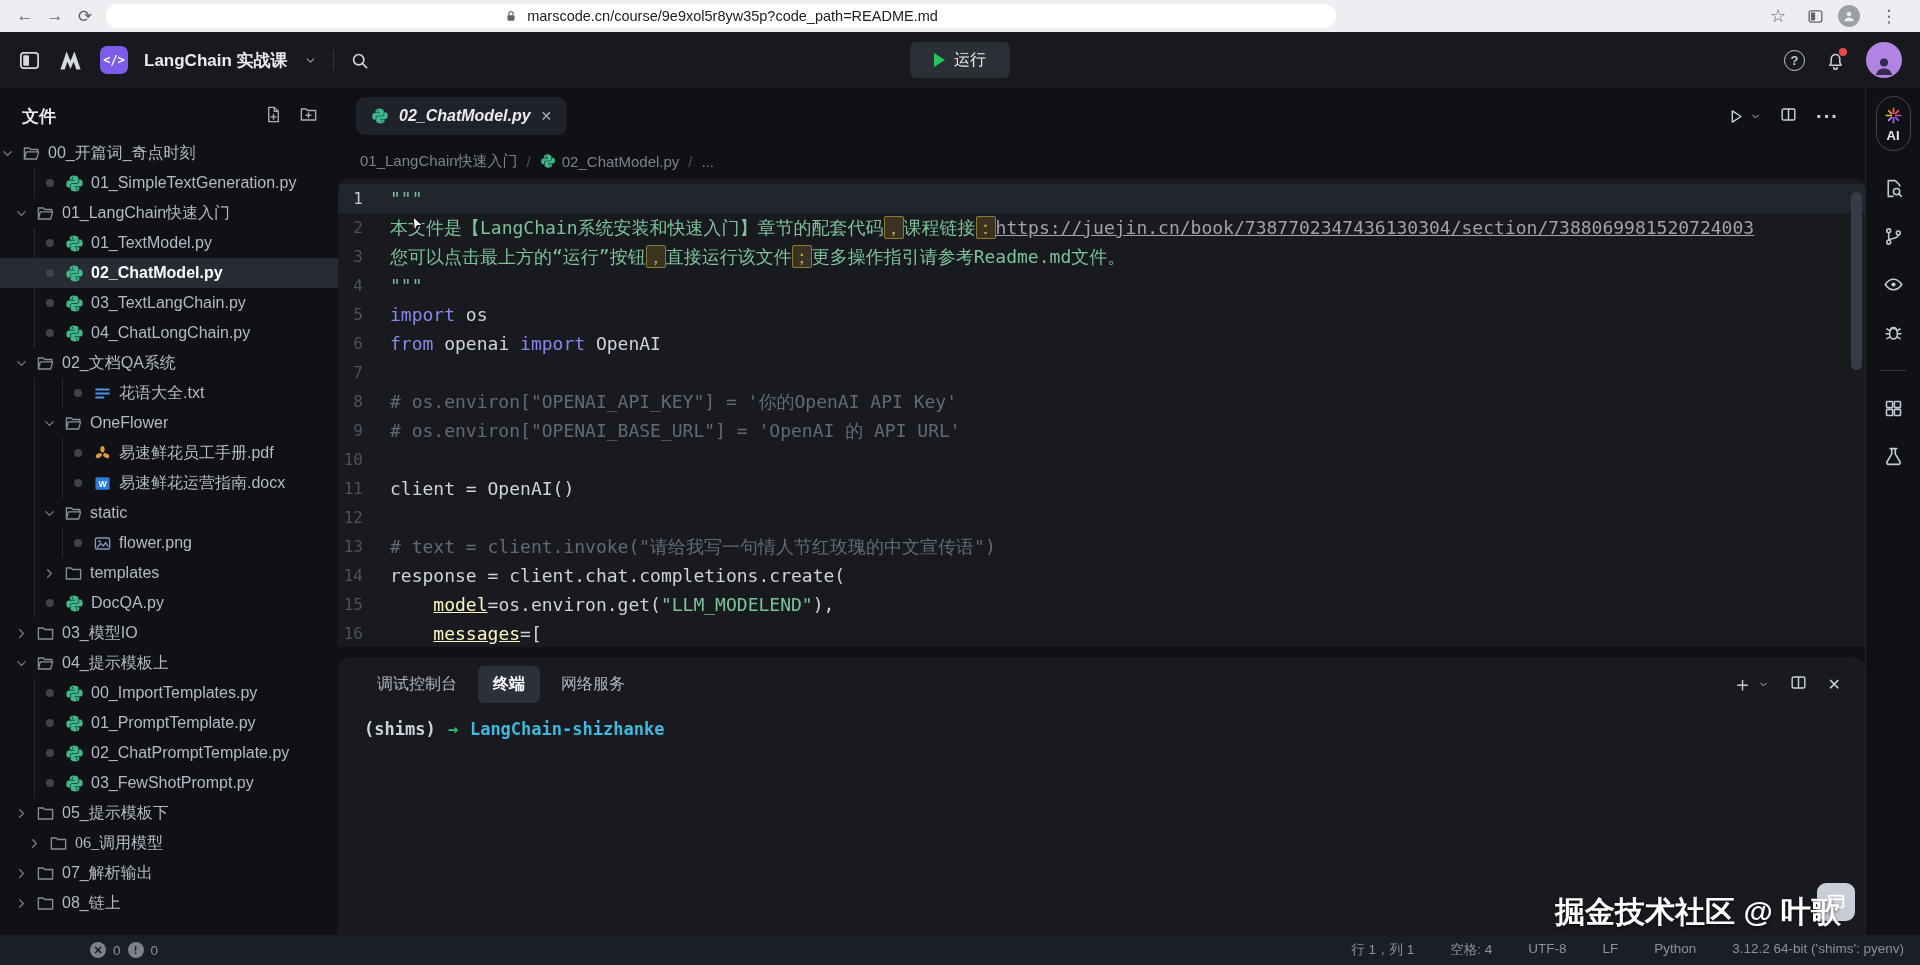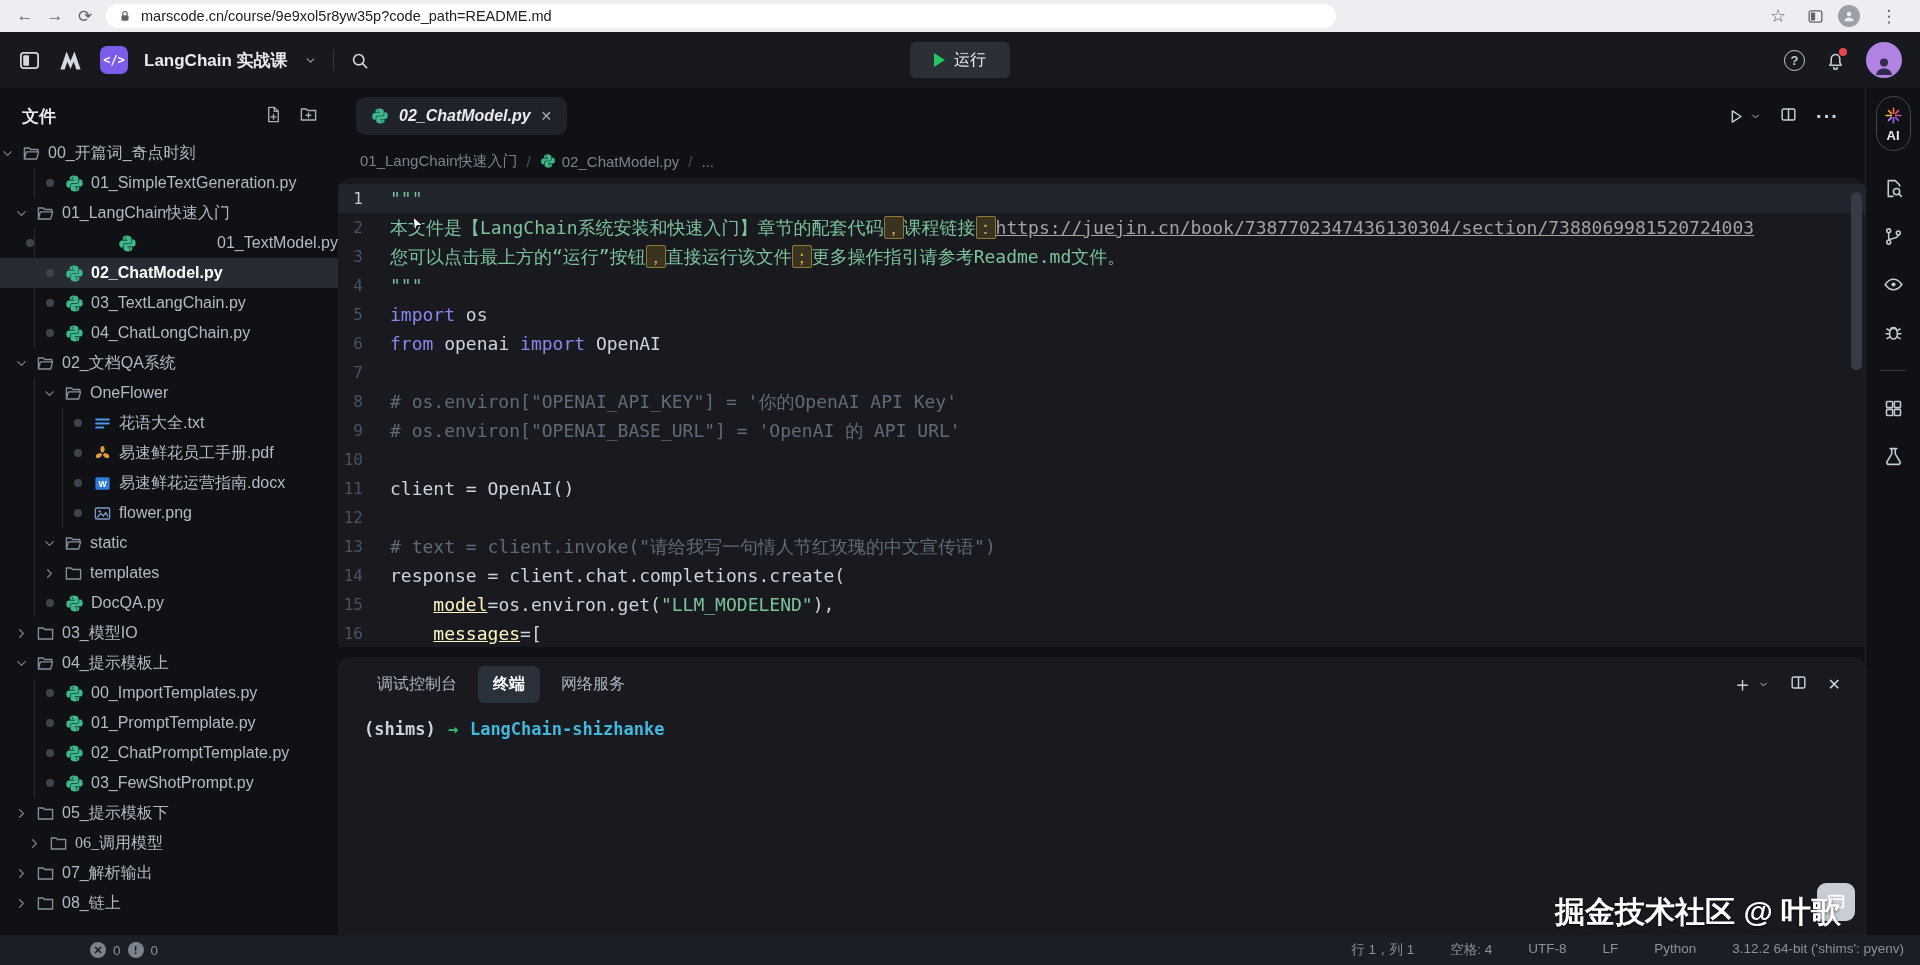--- a/index.html
+++ b/index.html
@@ -2,21 +2,21 @@
 <html><head>
 <meta charset="utf-8">
 <style>
   * { box-sizing: border-box; margin: 0; padding: 0; }
   html,body { width:1920px; height:965px; background:#0f1115; font-family:"Liberation Sans", sans-serif; overflow:hidden; }
   #app { width:1920px; height:965px; display:flex; flex-direction:column; }
 
   
   .browser { height:32px; background:#eceef1; display:flex; align-items:center; padding:0 10px; flex:none; }
   .b-ico { color:#5f6368; font-size:17px; width:30px; text-align:center; cursor:default; }
-  .omnibox { width:1230px; height:24px; margin-left:6px; background:#ffffff; border-radius:12px; display:flex; align-items:center; gap:9px; padding:0 12px; }
+  .omnibox { width:1230px; height:24px; margin-left:6px; background:#ffffff; border-radius:12px; display:flex; align-items:center; gap:9px; padding:0 12px;justify-content:center; }
   .omnibox svg { flex:none; }
   .url { color:#202124; font-size:14.5px; white-space:nowrap; }
   .b-right { margin-left:auto; display:flex; align-items:center; gap:14px; padding-right:6px; }
   .b-avatar { width:22px; height:22px; border-radius:50%; background:#9aa0a6; color:#eceef1; display:flex; align-items:center; justify-content:center; }
 
   
   .topbar { height:56px; background:#17191e; display:flex; align-items:center; padding:0 18px; gap:16px; flex:none; position:relative; }
   .tb-ico { color:#d5d9df; display:flex; align-items:center; }
   .chip { width:28px; height:28px; border-radius:7px; background:#7c5ce8; color:#fff; font-family:"DejaVu Sans Mono",monospace; font-size:12px; font-weight:bold; display:flex; align-items:center; justify-content:center; }
   .course-title { color:#e9ebef; font-size:17px; font-weight:bold; }
@@ -370,21 +370,21 @@
                 <use href="#i-chev-down"></use>
               </svg>
             </span>
             <span class="ficon">
               <svg width="19" height="19" style="color: rgb(135, 142, 153);">
                 <use href="#i-folder-open"></use>
               </svg>
             </span>
             <span>01_LangChain快速入门</span>
           </div>
-          <div class="tree-row" style="padding-left: 22px; justify-content: space-between;">
+          <div class="tree-row" style="padding-left: 42px;">
             <span class="guide" style="left: 34px;"></span>
             <span class="dot"></span>
             <span class="ficon">
               <svg width="19" height="19" style="color: rgb(60, 185, 140);">
                 <use href="#i-python"></use>
               </svg>
             </span>
             <span>01_TextModel.py</span>
           </div>
           <div class="tree-row selected" style="padding-left: 42px;">
@@ -422,46 +422,46 @@
               <svg width="15" height="15">
                 <use href="#i-chev-down"></use>
               </svg>
             </span>
             <span class="ficon">
               <svg width="19" height="19" style="color: rgb(135, 142, 153);">
                 <use href="#i-folder-open"></use>
               </svg>
             </span>
             <span>02_文档QA系统</span>
-          </div>
-          <div class="tree-row" style="padding-left: 42px;">
-            <span class="guide" style="left: 34px;"></span>
-            <span class="chev">
-              <svg width="15" height="15">
-                <use href="#i-chev-down"></use>
-              </svg>
-            </span>
-            <span class="ficon">
-              <svg width="19" height="19" style="color: rgb(135, 142, 153);">
-                <use href="#i-folder-open"></use>
-              </svg>
-            </span>
-            <span>OneFlower</span>
           </div>
           <div class="tree-row" style="padding-left: 70px;">
             <span class="guide" style="left: 34px;"></span>
             <span class="guide" style="left: 62px;"></span>
             <span class="dot"></span>
             <span class="ficon">
               <svg width="19" height="19" style="color: rgb(77, 150, 232);">
                 <use href="#i-txt"></use>
               </svg>
             </span>
             <span>花语大全.txt</span>
           </div>
+          <div class="tree-row" style="padding-left: 42px;">
+            <span class="guide" style="left: 34px;"></span>
+            <span class="chev">
+              <svg width="15" height="15">
+                <use href="#i-chev-down"></use>
+              </svg>
+            </span>
+            <span class="ficon">
+              <svg width="19" height="19" style="color: rgb(135, 142, 153);">
+                <use href="#i-folder-open"></use>
+              </svg>
+            </span>
+            <span>OneFlower</span>
+          </div>
           <div class="tree-row" style="padding-left: 70px;">
             <span class="guide" style="left: 34px;"></span>
             <span class="guide" style="left: 62px;"></span>
             <span class="dot"></span>
             <span class="ficon">
               <svg width="19" height="19" style="color: rgb(224, 154, 60);">
                 <use href="#i-pdf"></use>
               </svg>
             </span>
             <span>易速鲜花员工手册.pdf</span>
@@ -470,44 +470,44 @@
             <span class="guide" style="left: 34px;"></span>
             <span class="guide" style="left: 62px;"></span>
             <span class="dot"></span>
             <span class="ficon">
               <svg width="19" height="19" style="color: rgb(47, 123, 217);">
                 <use href="#i-docx"></use>
               </svg>
             </span>
             <span>易速鲜花运营指南.docx</span>
           </div>
+          <div class="tree-row" style="padding-left: 42px;">
+            <span class="guide" style="left: 34px;"></span>
+            <span class="chev">
+              <svg width="15" height="15">
+                <use href="#i-chev-down"></use>
+              </svg>
+            </span>
+            <span class="ficon">
+              <svg width="19" height="19" style="color: rgb(135, 142, 153);">
+                <use href="#i-folder-open"></use>
+              </svg>
+            </span>
+            <span>static</span>
+          </div>
           <div class="tree-row" style="padding-left: 70px;">
             <span class="guide" style="left: 34px;"></span>
             <span class="guide" style="left: 62px;"></span>
             <span class="dot"></span>
             <span class="ficon">
               <svg width="19" height="19" style="color: rgb(127, 155, 196);">
                 <use href="#i-image"></use>
               </svg>
             </span>
             <span>flower.png</span>
-          </div>
-          <div class="tree-row" style="padding-left: 42px;">
-            <span class="guide" style="left: 34px;"></span>
-            <span class="chev">
-              <svg width="15" height="15">
-                <use href="#i-chev-down"></use>
-              </svg>
-            </span>
-            <span class="ficon">
-              <svg width="19" height="19" style="color: rgb(135, 142, 153);">
-                <use href="#i-folder-open"></use>
-              </svg>
-            </span>
-            <span>static</span>
           </div>
           <div class="tree-row" style="padding-left: 42px;">
             <span class="guide" style="left: 34px;"></span>
             <span class="chev">
               <svg width="15" height="15">
                 <use href="#i-chev-right"></use>
               </svg>
             </span>
             <span class="ficon">
               <svg width="19" height="19" style="color: rgb(135, 142, 153);">

